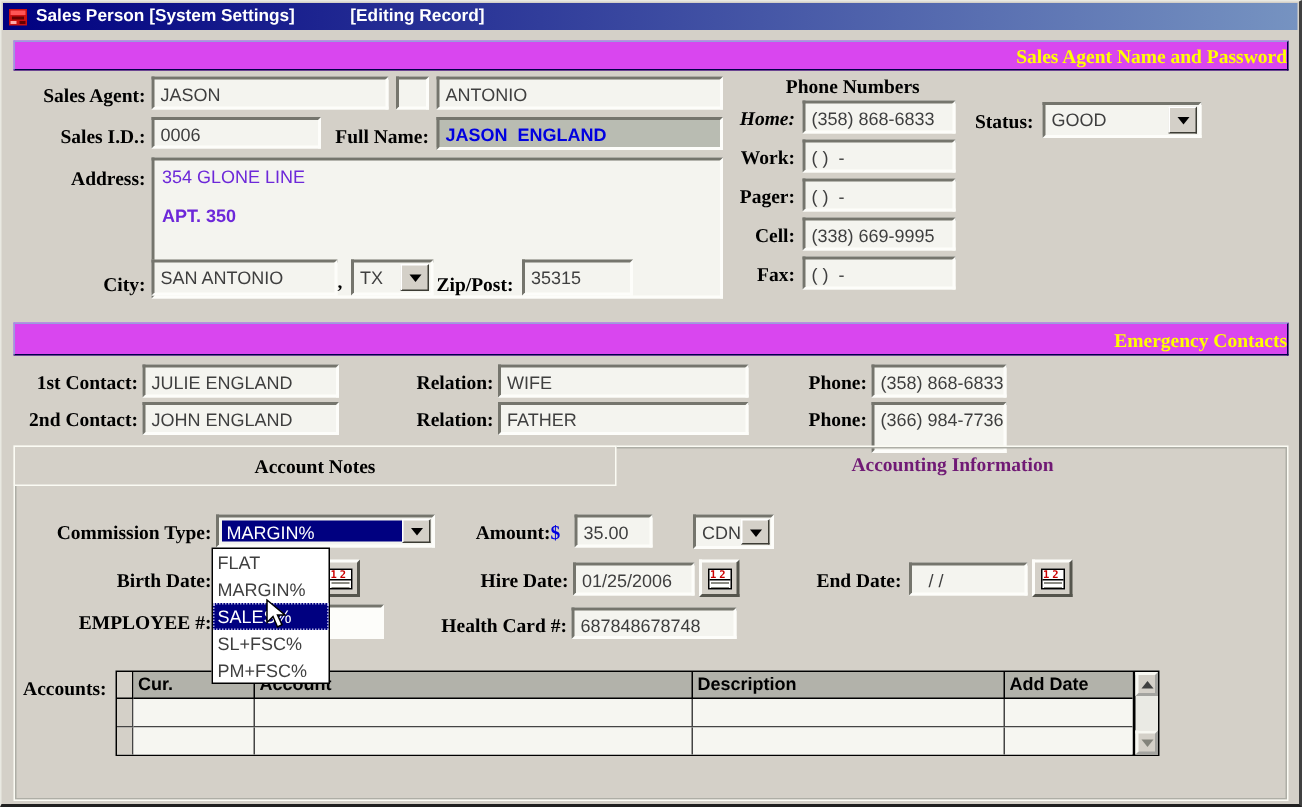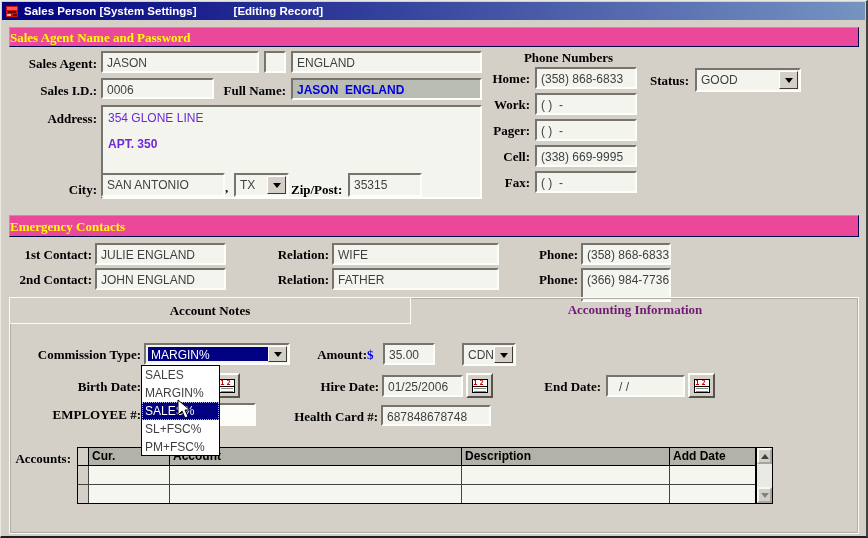--- a/index.html
+++ b/index.html
@@ -12,24 +12,24 @@
   }
   .titlebar{
     position:absolute;left:1px;top:1px;right:1px;height:18px;
     background:linear-gradient(to right,#000080,#7693c1);
     display:flex;align-items:center;padding-left:3px;box-sizing:border-box;
     color:#fff;font:bold 11.5px "Liberation Sans",sans-serif;white-space:pre;
   }
   .appicon{width:14px;height:13px;margin-right:5px;flex:0 0 auto;}
   .ttl-right{margin-left:37px;}
   .navybar{
-    position:absolute;left:8px;width:850px;height:20px;background:#ec4899;
+    position:absolute;left:8px;width:850px;height:20px;background:#d946ef;
     border:1px solid;border-color:#9a9ade #000048 #000048 #9a9ade;
     color:#ffff00;font:bold 13px "Liberation Serif",serif;
-    text-align:left;line-height:19px;box-sizing:border-box;
+    text-align:right;line-height:19px;box-sizing:border-box;
   }
   .lbl{
     position:absolute;font:bold 13px "Liberation Serif",serif;color:#000;
     text-align:right;white-space:pre;
   }
   .field{
     position:absolute;background:#f4f4ef;box-sizing:border-box;
     border-top:2px solid #75756d;border-left:2px solid #75756d;
     border-bottom:2px solid #fdfdfa;border-right:2px solid #fdfdfa;
     font:12px "Liberation Sans",sans-serif;color:#3f3f3f;
@@ -98,42 +98,42 @@
     </svg>
     <span>Sales Person [System Settings]</span>
     <span class="ttl-right">[Editing Record]</span>
   </div>
 
   <div class="navybar" style="top:26px;">Sales Agent Name and Password</div>
 
   <div class="lbl" style="left:6px;top:55px;width:90px;">Sales Agent:</div>
   <div class="field" style="left:100px;top:50px;width:158px;height:22px;"><span>JASON</span></div>
   <div class="field" style="left:263px;top:50px;width:22px;height:22px;"></div>
-  <div class="field" style="left:290px;top:50px;width:191px;height:22px;"><span>ENGLAND</span></div>
+  <div class="field" style="left:290px;top:50px;width:191px;height:22px;"><span>ANTONIO</span></div>
 
   <div class="lbl" style="left:6px;top:82px;width:90px;">Sales I.D.:</div>
   <div class="field" style="left:100px;top:77px;width:113px;height:21px;"><span>0006</span></div>
   <div class="lbl" style="left:195px;top:82px;width:90px;">Full Name:</div>
   <div class="field display" style="left:290px;top:77px;width:191px;height:22px;"><span>JASON  ENGLAND</span></div>
 
   <div class="lbl" style="left:6px;top:110px;width:90px;">Address:</div>
   <div class="field" style="left:100px;top:104px;width:381px;height:94px;"></div>
   <div class="addr-line" style="left:107px;top:110px;">354 GLONE LINE</div>
   <div class="addr-line" style="left:107px;top:136px;font-weight:bold;">APT. 350</div>
   <div class="lbl" style="left:6px;top:181px;width:90px;">City:</div>
   <div class="field" style="left:100px;top:172px;width:124px;height:24px;"><span>SAN ANTONIO</span></div>
   <div class="lbl" style="left:224px;top:179px;width:8px;text-align:left;">,</div>
   <div class="field" style="left:233px;top:172px;width:55px;height:24px;"><span>TX</span>
     <span class="combo-btn"></span>
   </div>
   <div class="lbl" style="left:290px;top:181px;width:60px;text-align:left;">Zip/Post:</div>
   <div class="field" style="left:347px;top:172px;width:74px;height:24px;"><span>35315</span></div>
 
   <div class="lbl" style="left:500px;top:49px;width:135px;text-align:center;">Phone Numbers</div>
-  <div class="lbl" style="left:440px;top:70px;width:89px;">Home:</div>
+  <div class="lbl" style="left:440px;top:70px;width:89px;font-style:italic;">Home:</div>
   <div class="field" style="left:534px;top:66px;width:102px;height:22px;"><span>(358) 868-6833</span></div>
   <div class="lbl" style="left:440px;top:96px;width:89px;">Work:</div>
   <div class="field" style="left:534px;top:92px;width:102px;height:22px;"><span>( )  -</span></div>
   <div class="lbl" style="left:440px;top:122px;width:89px;">Pager:</div>
   <div class="field" style="left:534px;top:118px;width:102px;height:22px;"><span>( )  -</span></div>
   <div class="lbl" style="left:440px;top:148px;width:89px;">Cell:</div>
   <div class="field" style="left:534px;top:144px;width:102px;height:22px;"><span>(338) 669-9995</span></div>
   <div class="lbl" style="left:440px;top:174px;width:89px;">Fax:</div>
   <div class="field" style="left:534px;top:170px;width:102px;height:22px;"><span>( )  -</span></div>
 
@@ -198,21 +198,21 @@
         <span class="grid"></span>
       </span>
   </div>
 
   <div class="lbl" style="left:6px;top:406px;width:134px;">EMPLOYEE #:</div>
   <div class="field" style="left:143px;top:402px;width:112px;height:23px;background:#fdfdfa;"><span></span></div>
   <div class="lbl" style="left:288px;top:408px;width:89px;">Health Card #:</div>
   <div class="field" style="left:380px;top:404px;width:110px;height:21px;"><span>687848678748</span></div>
 
   <div class="droplist">
-    <div class="dropitem">SALES</div>
+    <div class="dropitem">FLAT</div>
     <div class="dropitem">MARGIN%</div>
     <div class="dropitem sel">SALES%</div>
     <div class="dropitem">SL+FSC%</div>
     <div class="dropitem">PM+FSC%</div>
   </div>
   <svg class="cursor" width="16" height="22" viewBox="0 0 16 22">
     <polygon points="1,1 1,16 5,12 8,19 11,17.5 8,11 13,11" fill="#fff" stroke="#000" stroke-width="1"></polygon>
   </svg>
 
   <div class="lbl" style="left:8px;top:450px;width:62px;">Accounts:</div>

